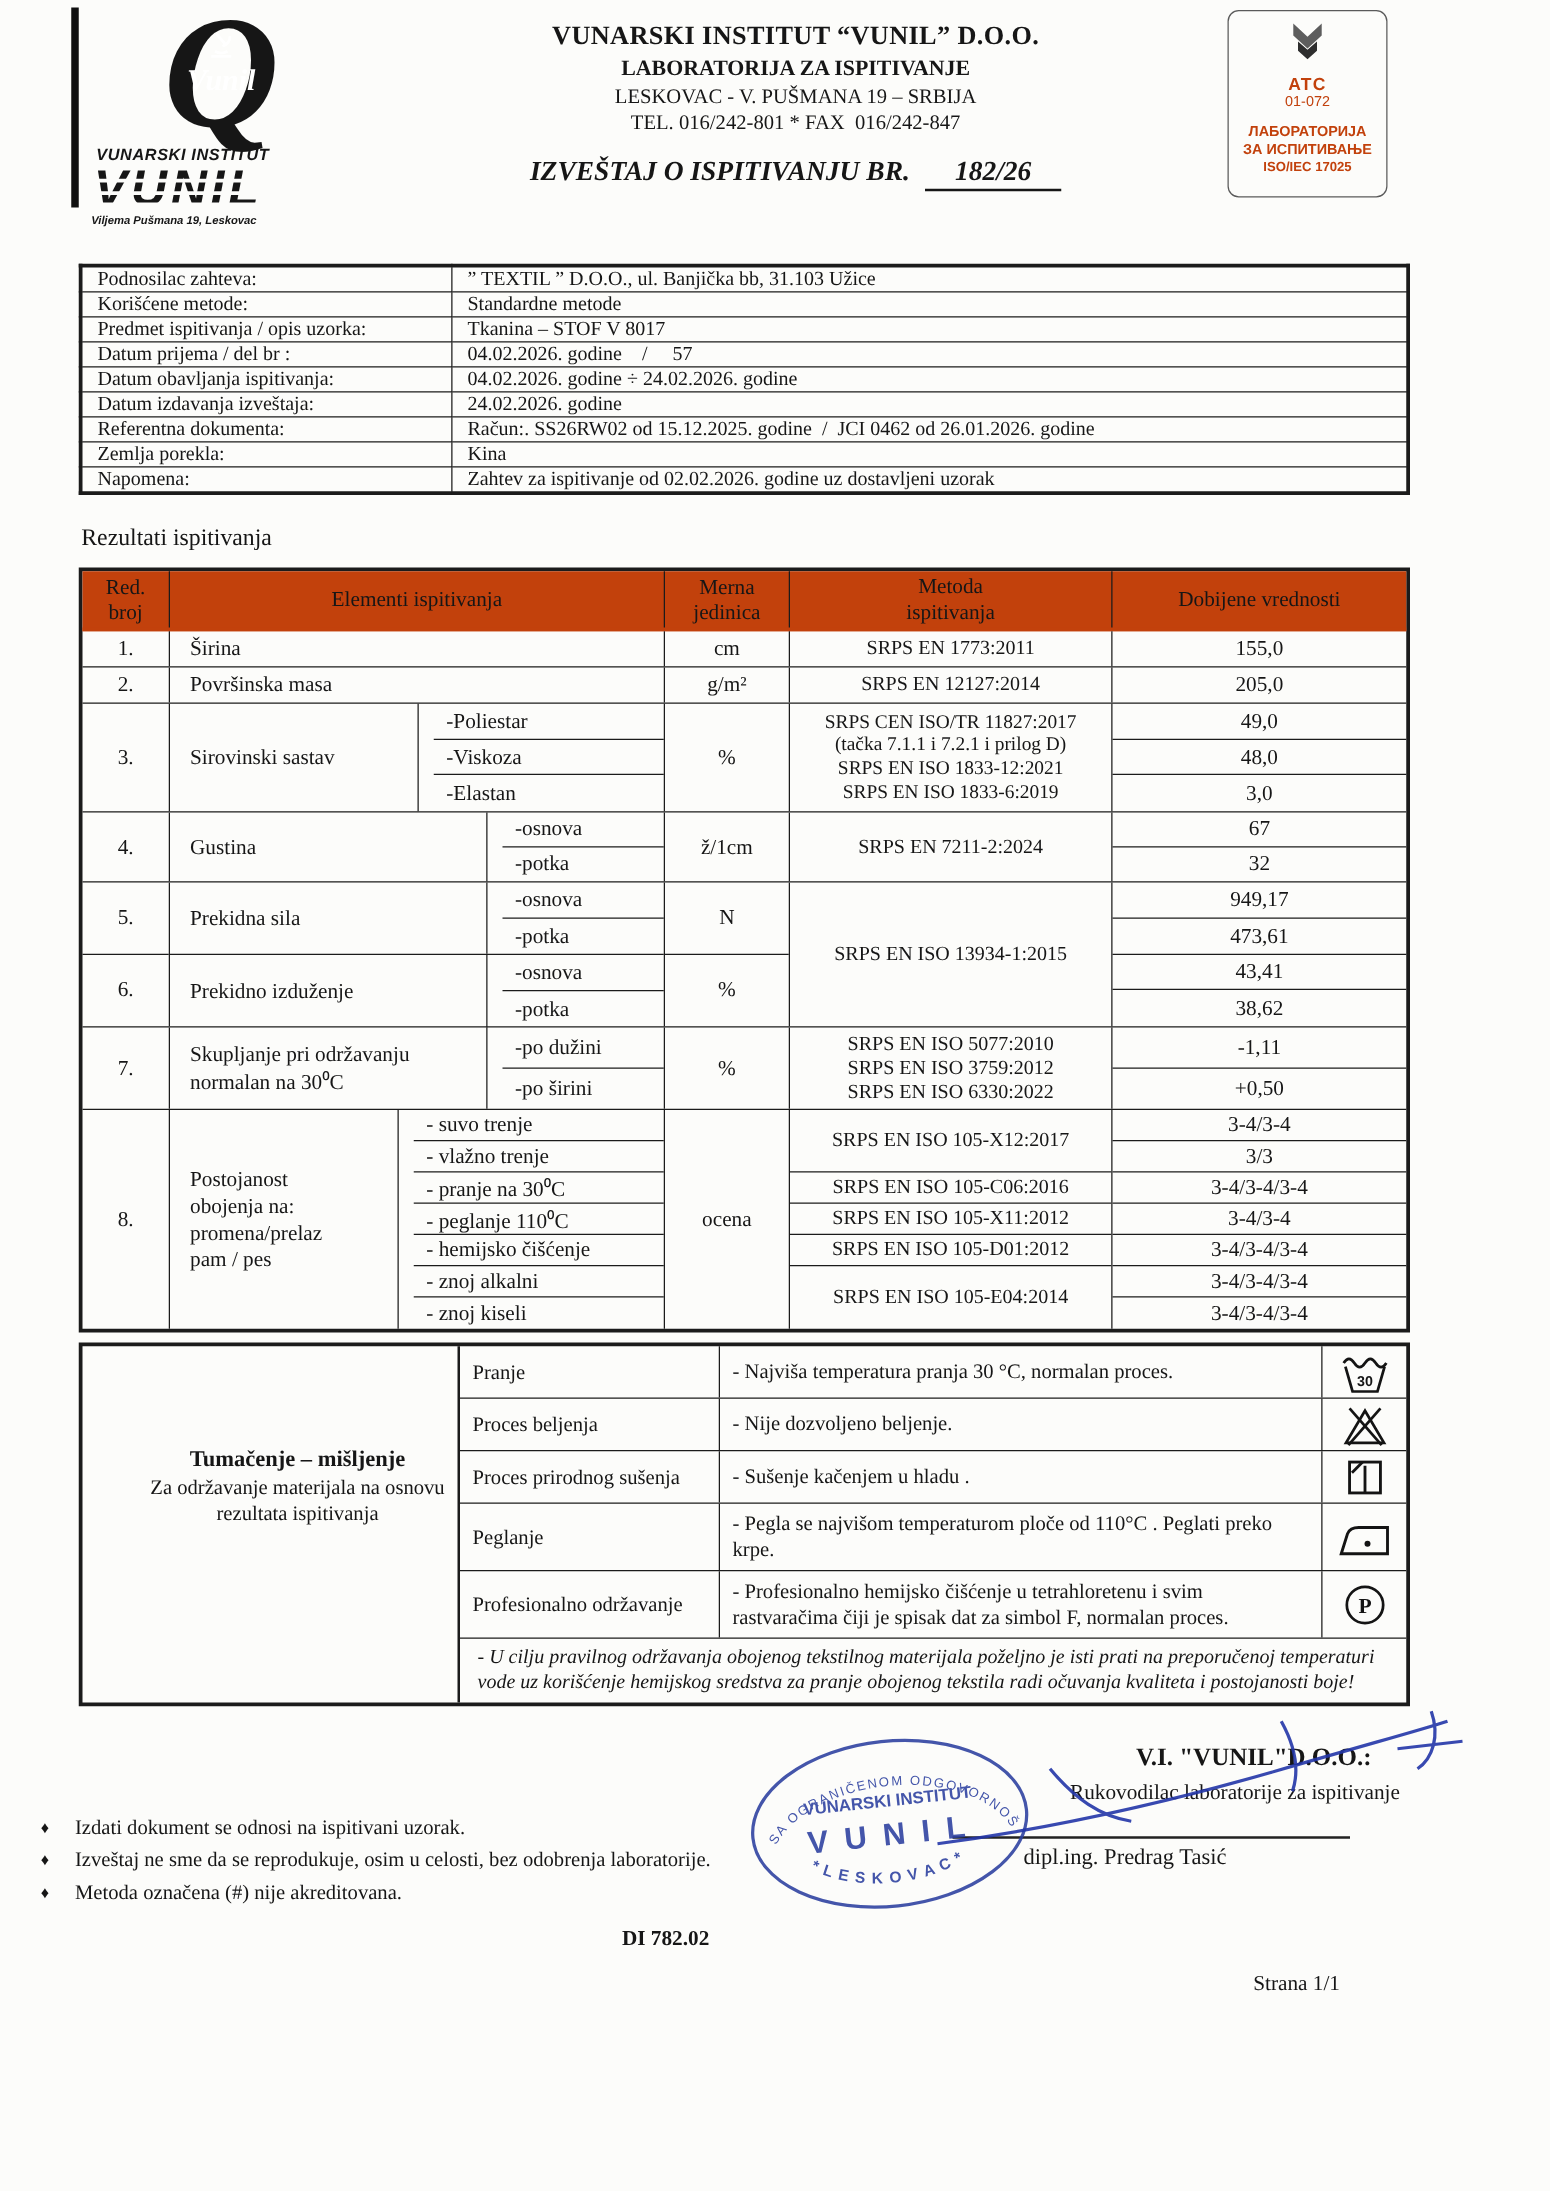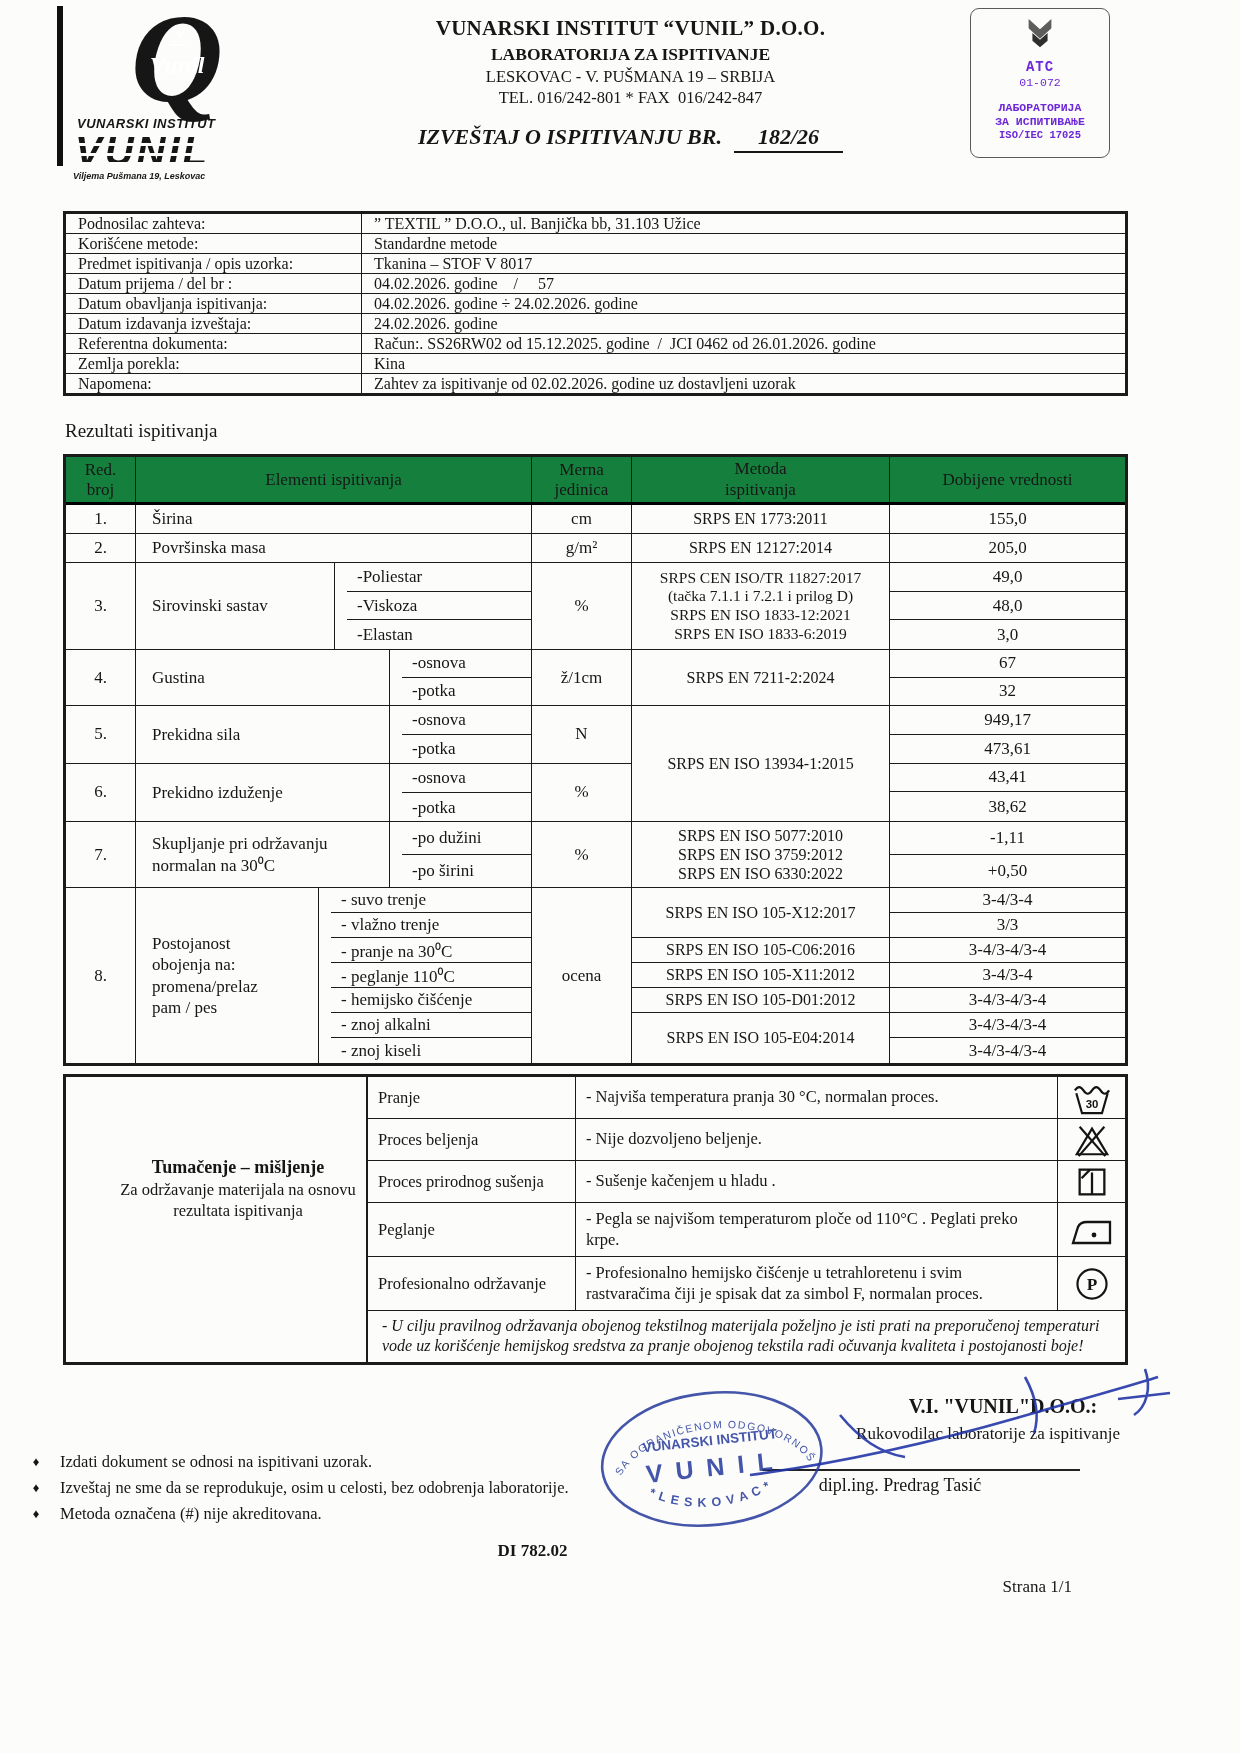--- a/index.html
+++ b/index.html
@@ -19,22 +19,22 @@
       font-weight:bold;font-style:italic;font-size:40px;line-height:40px;letter-spacing:3px;}
   .vunil-wordmark .stripe{position:absolute;left:-4px;right:-4px;height:2.5px;background:#fcfcfa;}
   .addr-small{font-family:"Liberation Sans",sans-serif;font-weight:bold;font-style:italic;font-size:9px;text-align:left;padding-left:10px;}
   .head-center{flex:1;text-align:center;padding-top:8px;}
   .org-name{font-size:21px;font-weight:bold;letter-spacing:.3px;}
   .lab-name{font-size:17.5px;font-weight:bold;margin-top:3px;}
   .addr{font-size:16.5px;margin-top:2px;}
   .phone{font-size:16.5px;margin-top:1px;white-space:pre-wrap;}
   .report-title{margin-top:16px;font-size:22px;font-weight:bold;font-style:italic;}
   .report-no{display:inline-block;border-bottom:2.5px solid #161616;padding:0 24px 1px 24px;margin-left:12px;}
-  .badge{width:140px;height:150px;border:1.5px solid #5a5a5a;border-radius:9px;text-align:center;
-         font-family:Liberation Mono, monospace;color:#6d28d9;padding-top:8px;box-sizing:border-box;}
+  .badge{width:128px;height:150px;border:1.5px solid #5a5a5a;border-radius:9px;text-align:center;
+         font-family:Liberation Sans, sans-serif;color:#c2410c;padding-top:8px;box-sizing:border-box;}
   .badge .abbr{font-weight:bold;font-size:14px;letter-spacing:1px;margin-top:1px;}
   .badge .num{font-size:11.5px;margin-top:1px;}
   .badge .cyr{font-weight:bold;font-size:11.5px;line-height:13.5px;margin-top:12px;white-space:pre-line;}
   .badge .iso{font-size:10.5px;font-weight:bold;margin-top:1px;}
 
   
   .meta-table{margin:31px 0 0 63px;width:1065px;border:3px solid #1b1b1b;border-collapse:collapse;box-sizing:border-box;}
   .meta-table td{border:1.6px solid #1b1b1b;font-size:16px;height:19px;padding:0 0 0 12px;white-space:pre-wrap;}
   .meta-table td.lbl{width:283px;}
 
@@ -43,21 +43,21 @@
   .rtable{margin-left:63px;width:1065px;border:3px solid #1b1b1b;box-sizing:border-box;font-size:17px;}
   .rrow{display:flex;border-bottom:1.6px solid #1b1b1b;box-sizing:border-box;}
   .rrow:last-child{border-bottom:none;}
   .rrow>div{box-sizing:border-box;}
   .c-num{width:70px;border-right:1.6px solid #1b1b1b;display:flex;align-items:center;justify-content:center;}
   .c-el{width:396px;border-right:1.6px solid #1b1b1b;}
   .c-unit{width:100px;border-right:1.6px solid #1b1b1b;display:flex;align-items:center;justify-content:center;}
   .c-met{width:258px;border-right:1.6px solid #1b1b1b;display:flex;align-items:center;justify-content:center;
          text-align:center;font-size:16px;line-height:1.2;}
   .c-val{flex:1;display:flex;align-items:center;justify-content:center;}
-  .rhead{height:48px;background:#15803d;border-bottom:3px solid #000000;font-size:17px;justify-content:space-between;}
+  .rhead{height:48px;background:#c2410c;border-bottom:3px solid #c2410c;font-size:17px;justify-content:space-between;}
   .rhead>div{display:flex;align-items:center;justify-content:center;text-align:center;}
   .ml{white-space:pre-line;}
   .el-plain{display:flex;align-items:center;height:100%;padding-left:16px;box-sizing:border-box;}
   .el-split{display:flex;height:100%;box-sizing:border-box;}
   .el-name{flex:1;display:flex;align-items:center;padding-left:16px;border-right:1.6px solid #1b1b1b;box-sizing:border-box;line-height:1.25;}
   .el-subs{display:flex;flex-direction:column;box-sizing:border-box;}
   .el-subs .sub{display:flex;align-items:center;padding-left:10px;border-bottom:1.6px solid #1b1b1b;box-sizing:border-box;margin-left:12px;}
   .el-subs .sub:last-child{border-bottom:none;}
   .stack{display:flex;flex-direction:column;height:100%;width:100%;}
   .stack>div{display:flex;align-items:center;justify-content:center;border-bottom:1.6px solid #1b1b1b;box-sizing:border-box;text-align:center;}

